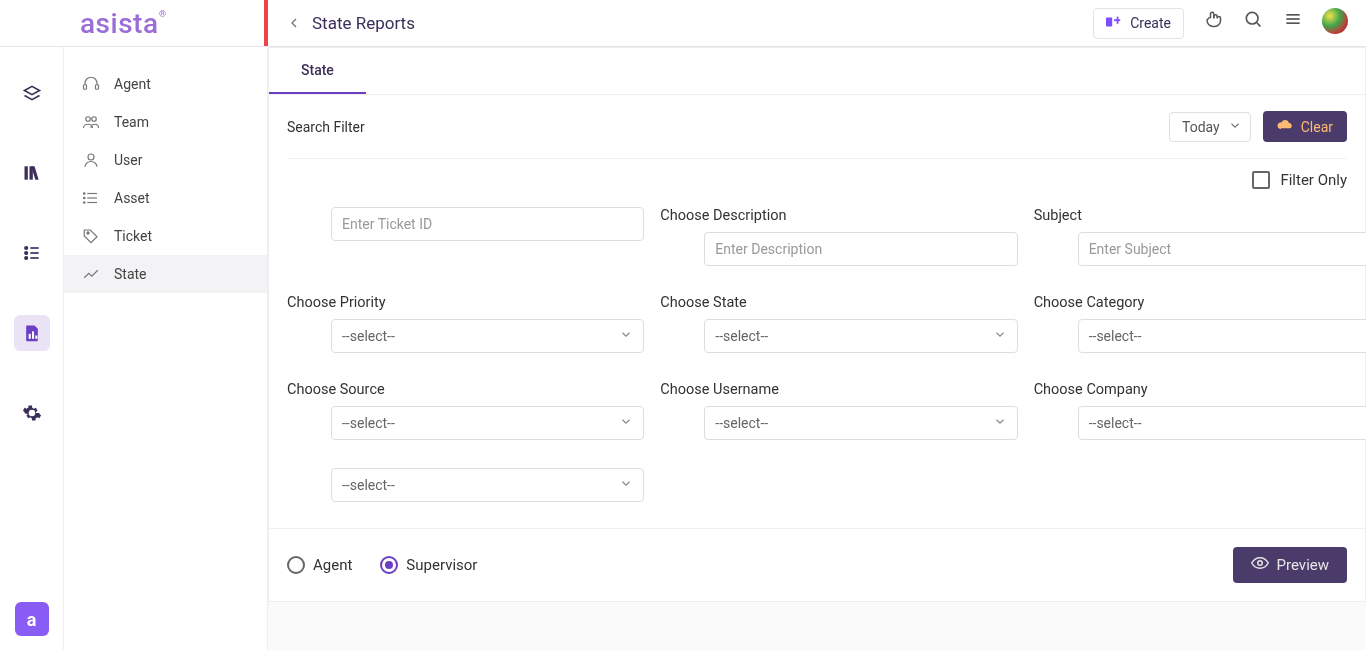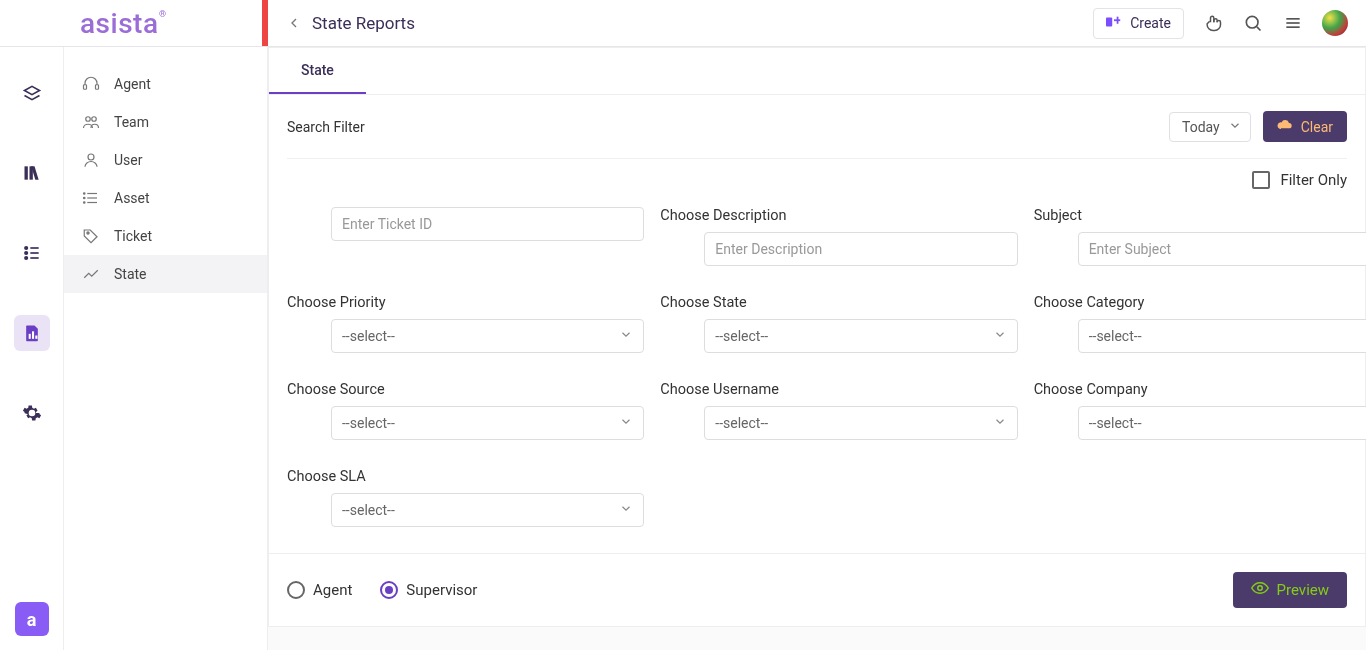--- a/index.html
+++ b/index.html
@@ -4,26 +4,26 @@
 <style>
   * { box-sizing: border-box; margin: 0; padding: 0; font-family: -apple-system, BlinkMacSystemFont, "Segoe UI", Roboto, sans-serif; }
   body { width: 1366px; height: 650px; overflow: hidden; background: #fff; color: #333; }
   .app { display: flex; flex-direction: column; height: 100%; }
 
   
   .topbar {
     height: 47px; display: flex; align-items: center; padding: 0 18px 0 0;
     border-bottom: 1px solid #e5e5ea;
   }
-  .logo-wrap { width: 268px; display:flex; align-items:center; padding-left: 80px; border-right: 6px solid #ef4444; height: 100%; }
+  .logo-wrap { width: 268px; display:flex; align-items:center; padding-left: 80px; border-right: 4px solid #ef4444; height: 100%; }
   .logo { font-size: 28px; font-weight: 500; color: #9b6dd7; letter-spacing: 0.5px; position: relative; }
   .logo sup { font-size: 9px; position: absolute; top: 2px; right: -8px; }
   .topbar-title { display:flex; align-items:center; padding-left: 18px; flex: 1; font-size: 17px; color: #3b2e58; }
   .topbar-title .back-arrow { margin-right: 10px; color: #777; display:inline-flex; }
-  .topbar-actions { display:flex; align-items:center; gap: 18px; }
+  .topbar-actions { display:flex; align-items:flex-start; gap: 18px; }
   .create-btn {
     border: 1px solid #e2e2e8; background:#fff; padding: 6px 12px; border-radius: 4px;
     display:flex; align-items:center; gap:8px; color:#3b2e58; font-size:14px; cursor:pointer;
   }
   .create-btn .plus-icon svg { color: #7c4dff; }
   .top-icon { width:22px; height:22px; color:#555; display:flex; align-items:center; justify-content:center; cursor:pointer; }
   .avatar { width:26px; height:26px; border-radius:50%; background: radial-gradient(circle at 30% 30%, #f5e14a, #3fa64a 40%, #c43a3a 70%, #2e2e2e 100%); cursor:pointer; }
 
   
   .body { flex:1; display:flex; min-height:0; }
@@ -77,21 +77,21 @@
   .select { position:relative; cursor:pointer; color:#666; padding-right:28px;}
   .select .chev { position:absolute; right:10px; top:50%; transform:translateY(-50%); color:#888; }
 
   .footer { border-top:1px solid #eee; padding:18px; display:flex; align-items:center; justify-content:space-between; }
   .radios { display:flex; gap:28px; }
   .radio { display:flex; align-items:center; gap:8px; font-size:15px; color:#333; cursor:pointer; }
   .radio .circ { width:18px; height:18px; border:2px solid #666; border-radius:50%; position:relative; }
   .radio.checked .circ { border-color:#6a3fc4; }
   .radio.checked .circ::after { content:""; position:absolute; inset:3px; background:#6a3fc4; border-radius:50%; }
   .preview-btn {
-    background:#4a3b6b; color:#84cc16; border:none; padding:9px 18px; border-radius:4px; font-size:15px;
+    background:#4a3b6b; color:#e5e5e5; border:none; padding:9px 18px; border-radius:4px; font-size:15px;
     display:flex; align-items:center; gap:8px; cursor:pointer;
   }
 </style>
 </head>
 <body>
 
 <div class="app">
 
   <div class="topbar">
     <div class="logo-wrap">
@@ -345,21 +345,20 @@
               <label>Choose Company</label>
               <div class="select">
                 <span>--select--</span>
                 <span class="chev"><svg width="14" height="14" viewBox="0 0 24 24" fill="none" stroke="currentColor" stroke-width="2">
                       <polyline points="6 9 12 15 18 9"></polyline>
                     </svg></span>
               </div>
             </div>
 
             <div class="field">
-              <label>Choose SLA</label>
               <div class="select">
                 <span>--select--</span>
                 <span class="chev"><svg width="14" height="14" viewBox="0 0 24 24" fill="none" stroke="currentColor" stroke-width="2">
                       <polyline points="6 9 12 15 18 9"></polyline>
                     </svg></span>
               </div>
             </div>
           </div>
         </div>
 

